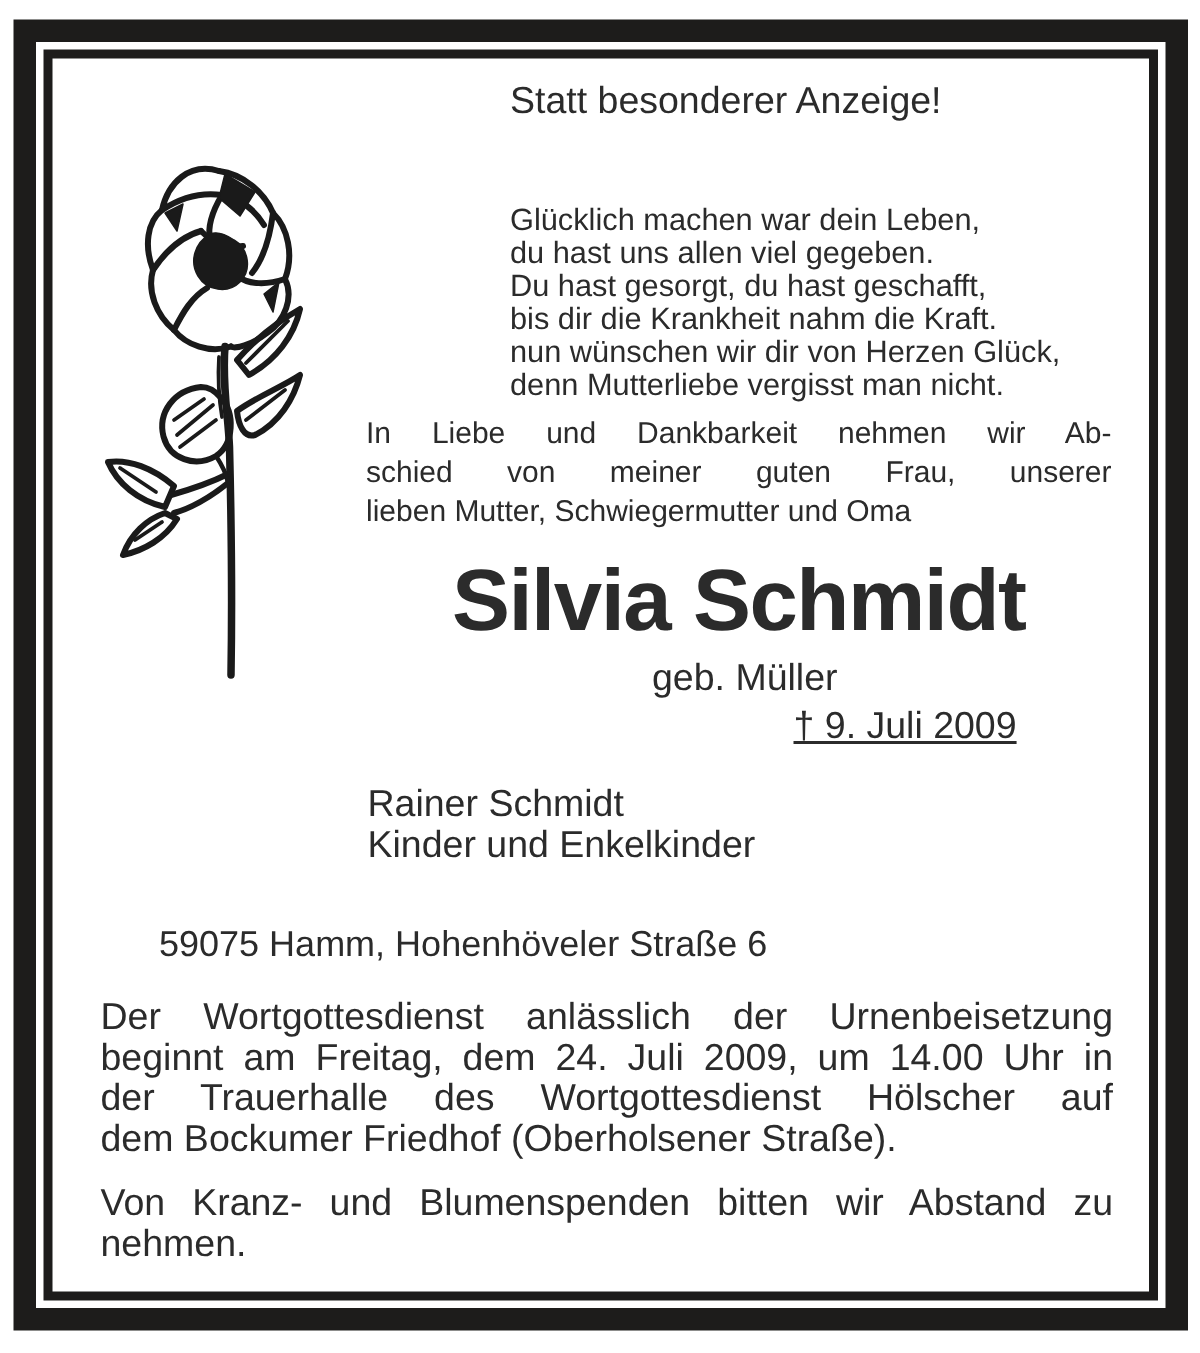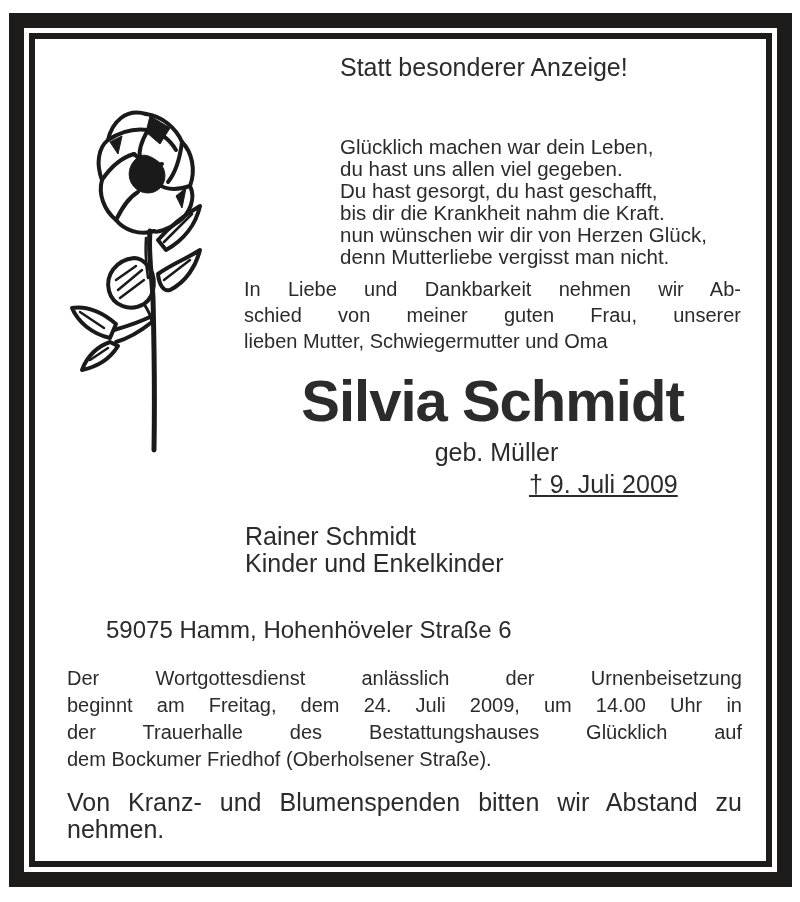--- a/index.html
+++ b/index.html
@@ -74,21 +74,21 @@
     white-space: nowrap;
   }
   .address {
     left: 67px; top: 616px;
     font-size: 24px; line-height: 27px;
     white-space: nowrap;
     margin-left: 39px;
   }
   .service {
     left: 67px; top: 665px; width: 675px;
-    font-size: 20px; line-height: 27px;
+    font-size: 25px; line-height: 27px;
   }
   .donation {
     left: 67px; top: 789px; width: 675px;
     font-size: 25px; line-height: 27px;
   }
 </style>
 </head>
 <body>
 
 <div class="page">
@@ -171,21 +171,21 @@
   <div class="abs mourners">
       <div>Rainer Schmidt</div>
       <div>Kinder und Enkelkinder</div>
     </div>
 
   <div class="abs address">59075 Hamm, Hohenhöveler Straße 6</div>
 
   <div class="abs service jlines">
       <div>Der Wortgottesdienst anlässlich der Urnenbeisetzung</div>
       <div>beginnt am Freitag, dem 24. Juli 2009, um 14.00 Uhr in</div>
-      <div>der Trauerhalle des Bestattungshauses Glücklich auf</div>
+      <div>der Trauerhalle des Wortgottesdienst Hölscher auf</div>
       <div>dem Bockumer Friedhof (Oberholsener Straße).</div>
     </div>
 
   <div class="abs donation jlines">
       <div>Von Kranz- und Blumenspenden bitten wir Abstand zu</div>
       <div>nehmen.</div>
     </div>
 
 </div>
 

